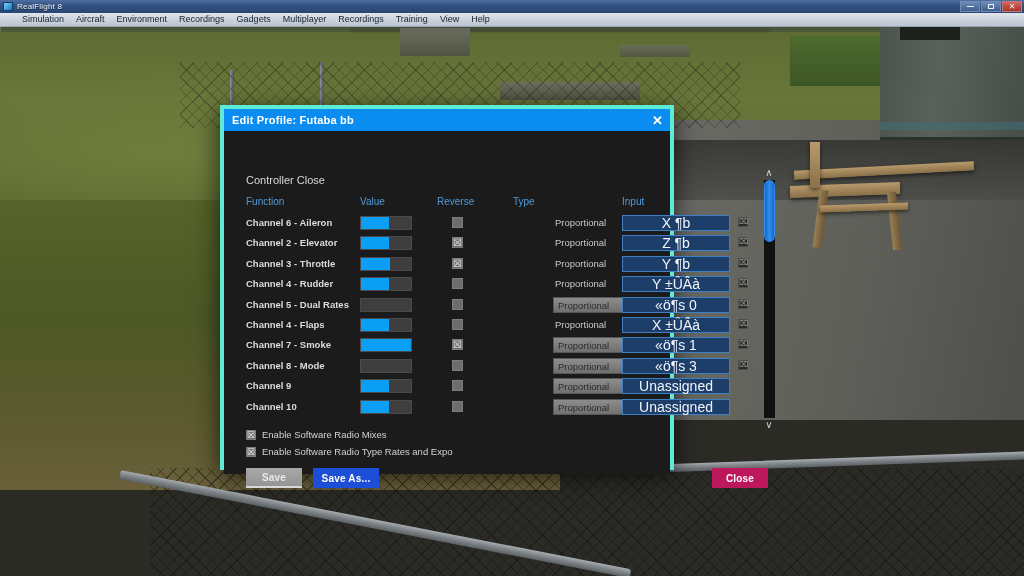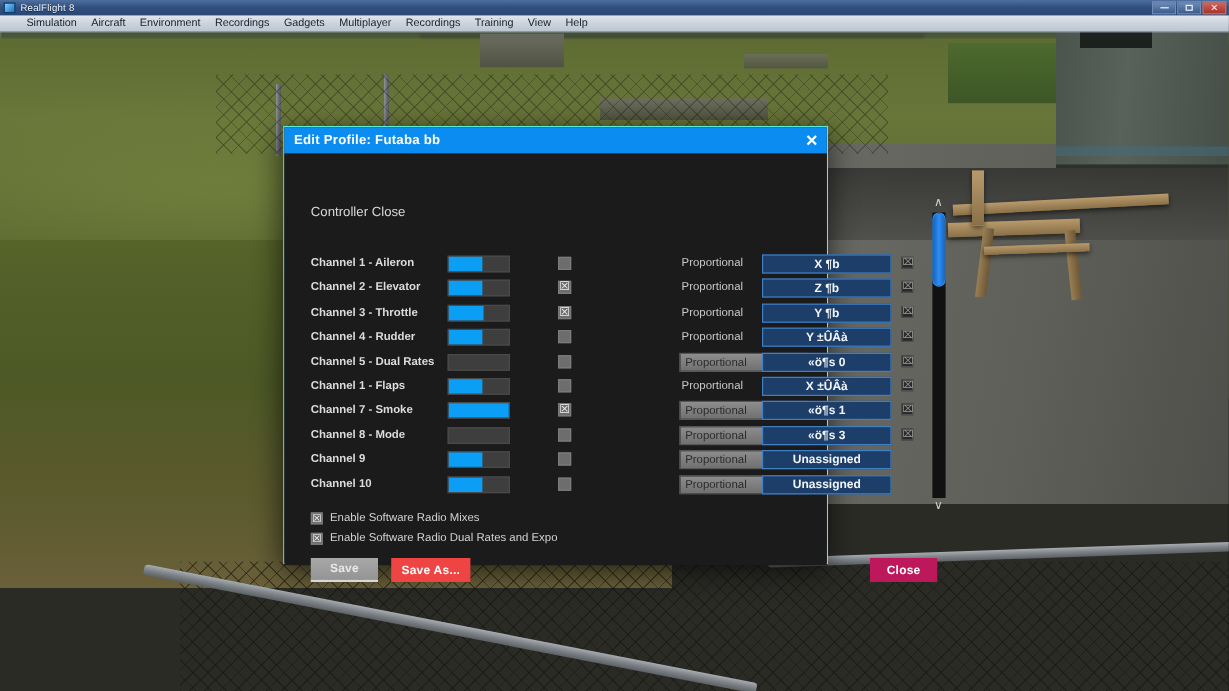--- a/index.html
+++ b/index.html
@@ -109,24 +109,24 @@
     background: linear-gradient(#e2e6ec 0%, #ccd3dd 50%, #bcc5d2 100%);
     display: flex; align-items: center; padding-left: 16px; z-index: 40;
     border-bottom: 1px solid #9aa5b4;
   }
   #menubar .mi {
     font-size: 9px; color: #15202e; padding: 1px 6px; white-space: nowrap; line-height: 1;
   }
 
   
   #dialog {
-    position: absolute; left: 236px; top: 105px; width: 454px; height: 365px;
+    position: absolute; left: 220px; top: 105px; width: 454px; height: 365px;
     background: #1b1b1b; z-index: 60;
     box-shadow: 0 6px 24px rgba(0,0,0,.7);
-    border: 1px solid #5eead4;
+    border: 4px solid #5eead4;
   }
   #dlg-titlebar {
     height: 22px; background: #0b8cf0;
     display: flex; align-items: center; padding: 0 8px;
     position: relative;
   }
   #dlg-title { font-size: 11px; font-weight: bold; color: #fff; letter-spacing:.2px; }
   #dlg-close {
     position: absolute; right: 7px; top: 50%; transform: translateY(-50%);
     color: #fff; font-size: 13px; font-weight: bold; line-height: 1; cursor: pointer;
@@ -180,21 +180,21 @@
     border: 1px solid #565656; color: #2b2b2b; padding-left: 4px;
   }
   .r-type .cv {
     position: absolute; right: 6px; top: 6px;
     width: 0; height: 0; border-left: 5px solid transparent;
     border-right: 5px solid transparent; border-top: 5px solid #4a4a4a;
   }
   .r-input {
     position: absolute; left: 398px; top: 2px; width: 108px; height: 16px;
     background: #1d3e69; border: 1px solid #3f7fc4;
-    font-size: 10px; font-weight: bold; color: #f2f6fb;
+    font-size: 14px; font-weight: normal; color: #f2f6fb;
     text-align: center; line-height: 15px;
   }
   .r-clear {
     position: absolute; left: 514px; top: 4px; width: 10px; height: 10px;
     border: 1px solid #4e4e4e; background: #2a2a2a;
     font-size: 8px; color: #9a9a9a; line-height: 8px; text-align: center;
   }
 
   
   #scroll {
@@ -232,21 +232,21 @@
     display: flex; align-items: center; justify-content: center;
     border: none; cursor: pointer; letter-spacing: .2px;
   }
   #btn-save {
     left: 22px; top: 337px; width: 56px;
     background: linear-gradient(#a8a8a8,#949494); color: #e8e8e8;
     border-bottom: 2px solid #d8d8d8; cursor: default;
   }
   #btn-saveas {
     left: 89px; top: 337px; width: 66px;
-    background: #ef4444; color: #fff;
+    background: #1d4ed8; color: #fff;
   }
   #btn-close {
     left: 488px; top: 337px; width: 56px;
     background: #be185d; color: #fff;
   }
 </style>
 </head>
 <body>
 
 <div id="scene">
@@ -312,24 +312,31 @@
 
 <div id="dialog">
   <div id="dlg-titlebar">
     <span id="dlg-title">Edit Profile: Futaba bb</span>
     <span id="dlg-close">✕</span>
   </div>
 
   <div id="dlg-body">
     <div id="section-title">Controller Close</div>
 
+    <div id="col-headers">
+      <span class="ch-function">Function</span>
+      <span class="ch-value">Value</span>
+      <span class="ch-reverse">Reverse</span>
+      <span class="ch-type">Type</span>
+      <span class="ch-input">Input</span>
+    </div>
 
     <div id="rows">
         <div class="row">
-          <div class="r-name">Channel 1 - Aileron</div>
+          <div class="r-name">Channel 6 - Aileron</div>
           <div class="r-bar">
             <i style="width: 55%;"></i>
           </div>
           <div class="r-rev off">☒</div>
           <div class="r-type"><span>Proportional</span></div>
           <div class="r-input">X ¶b</div>
           <div class="r-clear">⌧</div>
         </div>
         <div class="row">
           <div class="r-name">Channel 2 - Elevator</div>
@@ -365,21 +372,21 @@
           <div class="r-name">Channel 5 - Dual Rates</div>
           <div class="r-bar">
             <i style="width: 0%;"></i>
           </div>
           <div class="r-rev off">☒</div>
           <div class="r-type drop"><span>Proportional</span><span class="cv"></span></div>
           <div class="r-input">«ö¶s 0</div>
           <div class="r-clear">⌧</div>
         </div>
         <div class="row">
-          <div class="r-name">Channel 1 - Flaps</div>
+          <div class="r-name">Channel 4 - Flaps</div>
           <div class="r-bar">
             <i style="width: 55%;"></i>
           </div>
           <div class="r-rev off">☒</div>
           <div class="r-type"><span>Proportional</span></div>
           <div class="r-input">X ±ÛÂà</div>
           <div class="r-clear">⌧</div>
         </div>
         <div class="row">
           <div class="r-name">Channel 7 - Smoke</div>
@@ -428,20 +435,20 @@
       </div>
       <div class="arrow down">∨</div>
     </div>
 
     <div class="optrow" id="opt1">
       <span class="cb">☒</span>
       <span class="lbl">Enable Software Radio Mixes</span>
     </div>
     <div class="optrow" id="opt2">
       <span class="cb">☒</span>
-      <span class="lbl">Enable Software Radio Dual Rates and Expo</span>
+      <span class="lbl">Enable Software Radio Type Rates and Expo</span>
     </div>
 
     <div class="btn" id="btn-save">Save</div>
     <div class="btn" id="btn-saveas">Save As...</div>
     <div class="btn" id="btn-close">Close</div>
   </div>
 </div>
 
 </body></html>

